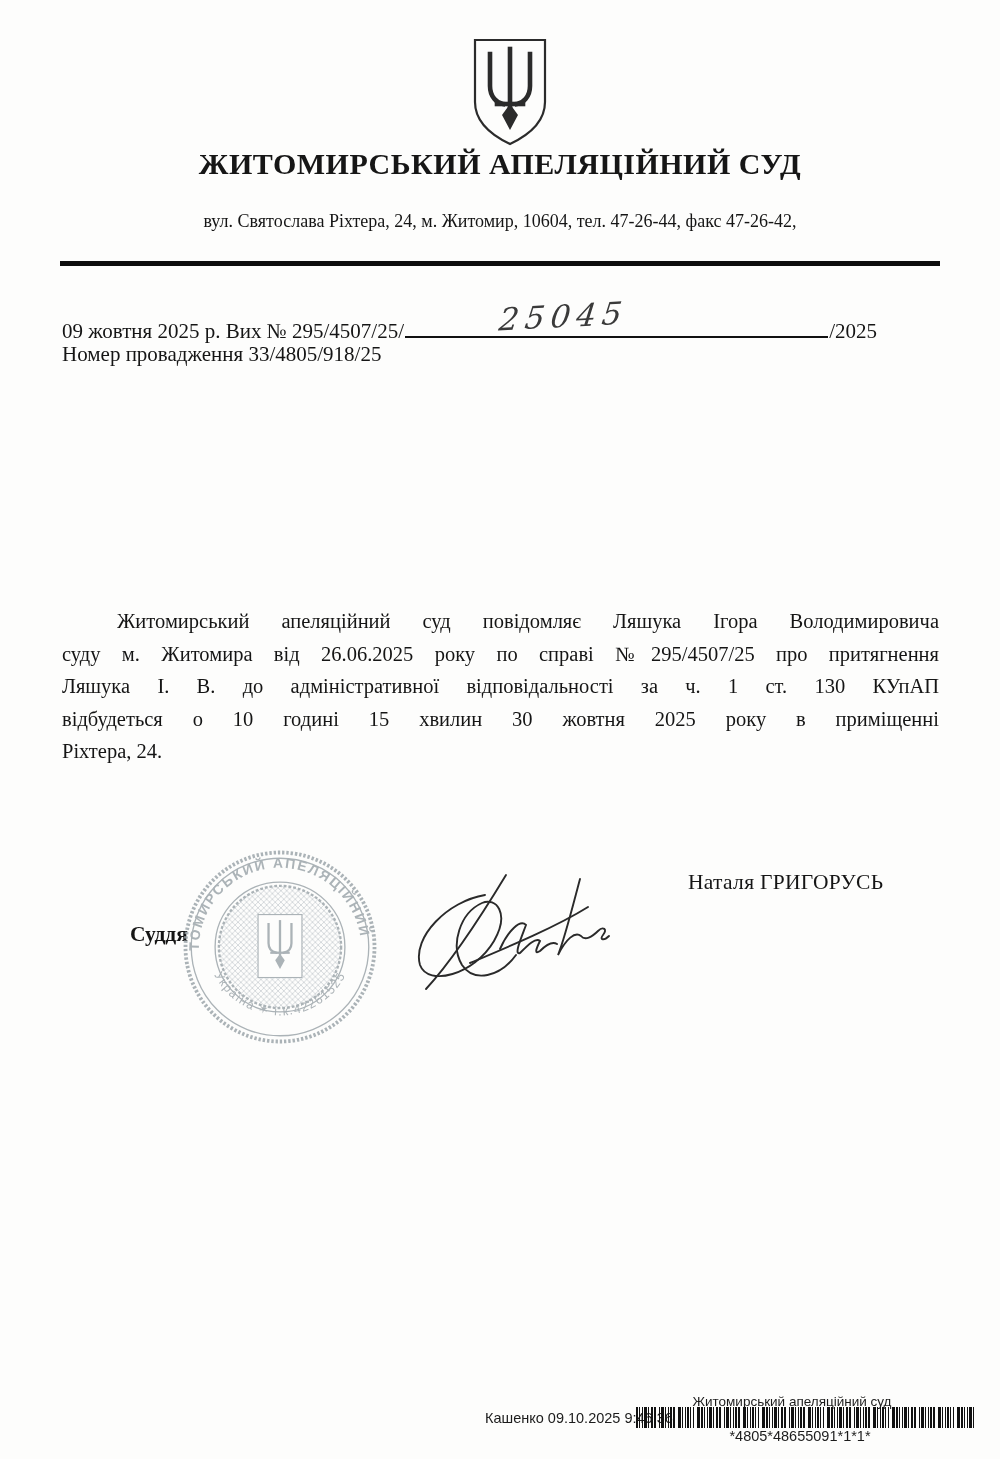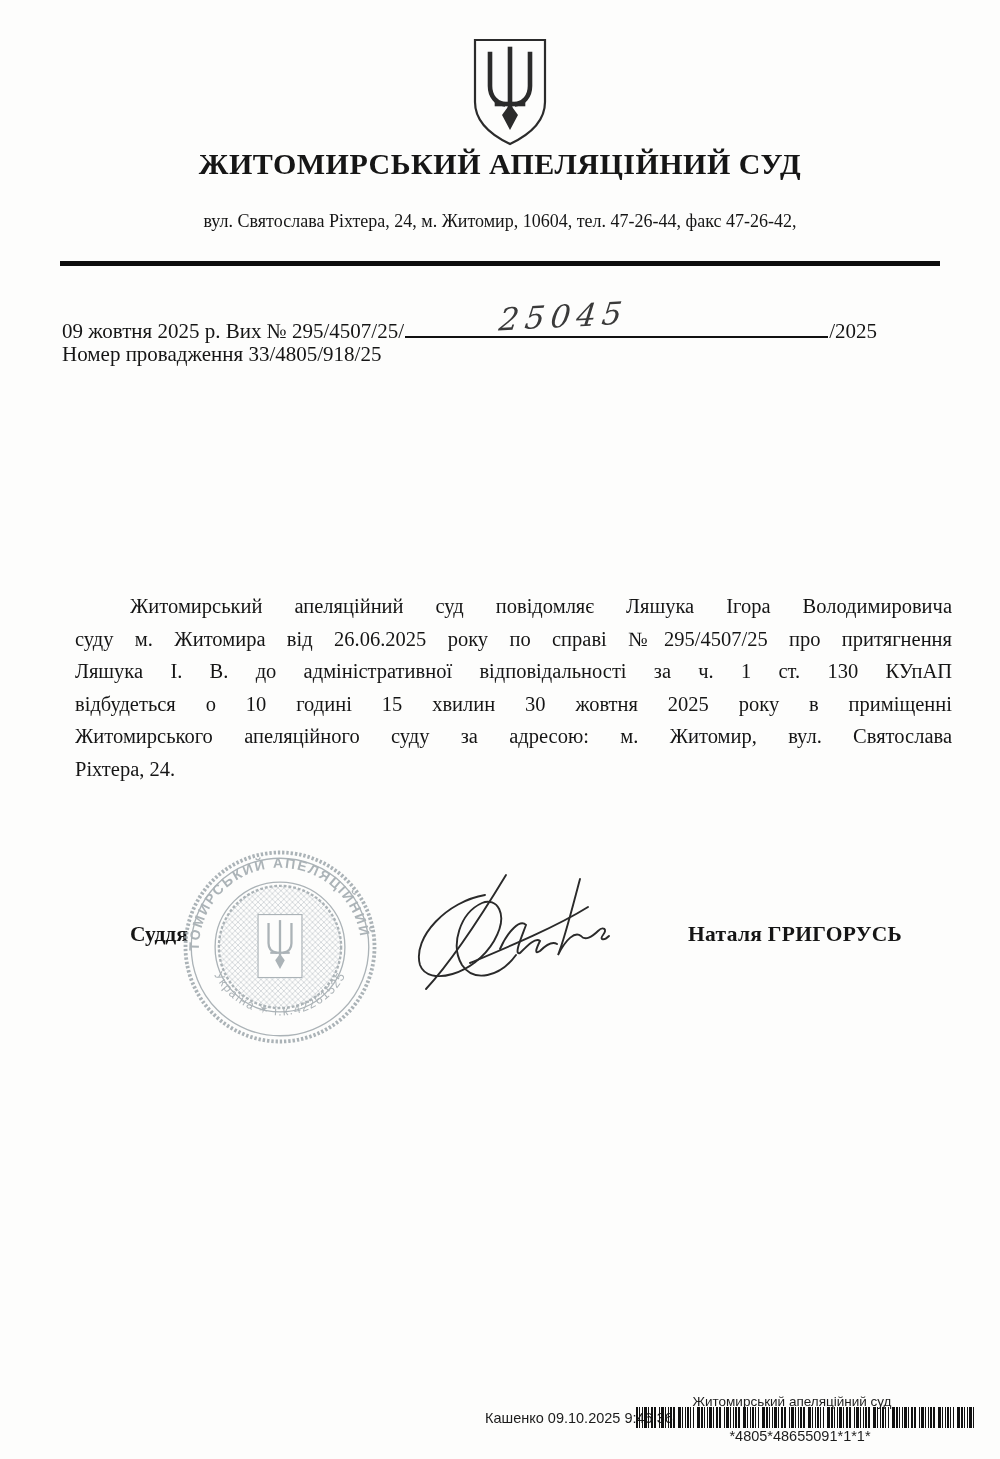--- a/index.html
+++ b/index.html
@@ -48,33 +48,33 @@
     transform: rotate(-3deg) skewX(-10deg);
   }
   .caseline { position: absolute; left: 62px; top: 342px; font-size: 21px; }
   .heading-block {
     position: absolute; top: 452px; left: 0; width: 100%;
     text-align: center; line-height: 33px;
   }
   .heading-block .h1 { font-size: 22.5px; letter-spacing: 0.4px; }
   .heading-block .h2, .heading-block .h3 { font-size: 21px; }
   .body-par {
-    position: absolute; left: 62px; top: 590px; width: 877px;
-    font-size: 20.5px; line-height: 32.5px; margin-left: 13px;
+    position: absolute; left: 62px; top: 605px; width: 877px;
+    font-size: 20.5px; line-height: 32.5px;
   }
   .body-par .jline { text-align: justify; text-align-last: justify; }
   .body-par .jline.first { text-indent: 55px; }
   .body-par .lline { text-align: left; }
   .judge-label {
     position: absolute; left: 130px; top: 922px;
     font-size: 21.5px; font-weight: bold;
   }
   .judge-name {
-    position: absolute; left: 688px; top: 922px;
-    font-size: 21.5px; font-weight: bold; letter-spacing: 0.3px;
+    position: absolute; left: 688px; top: 870px;
+    font-size: 21.5px; font-weight: normal; letter-spacing: 0.3px;
   }
   .stamp { position: absolute; left: 170px; top: 842px; opacity: 0.82; }
   .sig { position: absolute; left: 388px; top: 853px; }
   .fo-title {
     position: absolute; left: 602px; top: 1394px; width: 380px;
     text-align: center; font-family: "Liberation Sans", "DejaVu Sans", sans-serif;
     font-size: 13.5px; color: #1c1c1c;
   }
   .fo-operator {
     position: absolute; left: 485px; top: 1410px;
@@ -125,21 +125,20 @@
     <span>/2025</span>
   </div>
   <div class="caseline">Номер провадження 33/4805/918/25</div>
 
 
   <div class="body-par">
     <div class="jline first">Житомирський апеляційний суд повідомляє Ляшука Ігора Володимировича</div>
     <div class="jline">суду м. Житомира від 26.06.2025 року по справі №295/4507/25 про притягнення</div>
     <div class="jline">Ляшука І. В. до адміністративної відповідальності за ч. 1 ст. 130 КУпАП</div>
     <div class="jline">відбудеться о 10 годині 15 хвилин 30 жовтня 2025 року в приміщенні</div>
-    <div class="jline">Житомирського апеляційного суду за адресою: м. Житомир, вул. Святослава</div>
     <div class="lline">Ріхтера, 24.</div>
   </div>
 
   <div class="judge-label">Суддя</div>
 
   <svg class="stamp" width="220" height="210" viewBox="0 0 220 220">
     <defs>
       <pattern id="net" width="6" height="6" patternUnits="userSpaceOnUse">
         <path d="M0,6 L6,0 M0,0 L6,6" stroke="#b4bcc1" stroke-width="0.7" fill="none"></path>
       </pattern>

